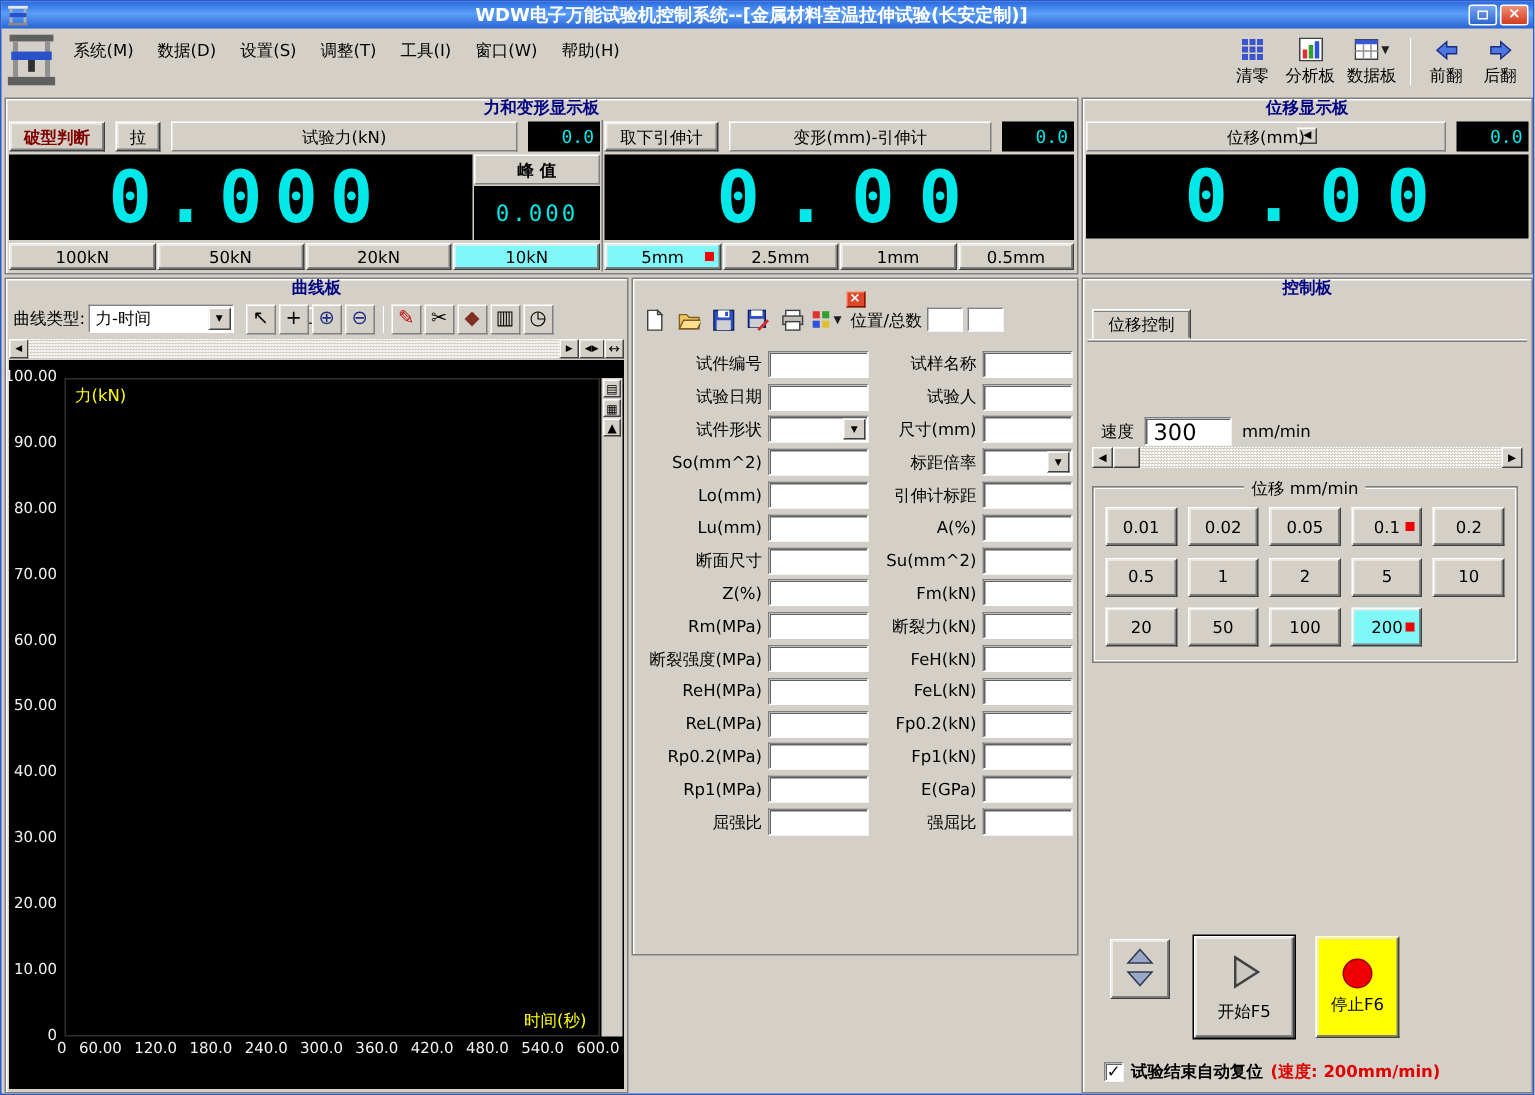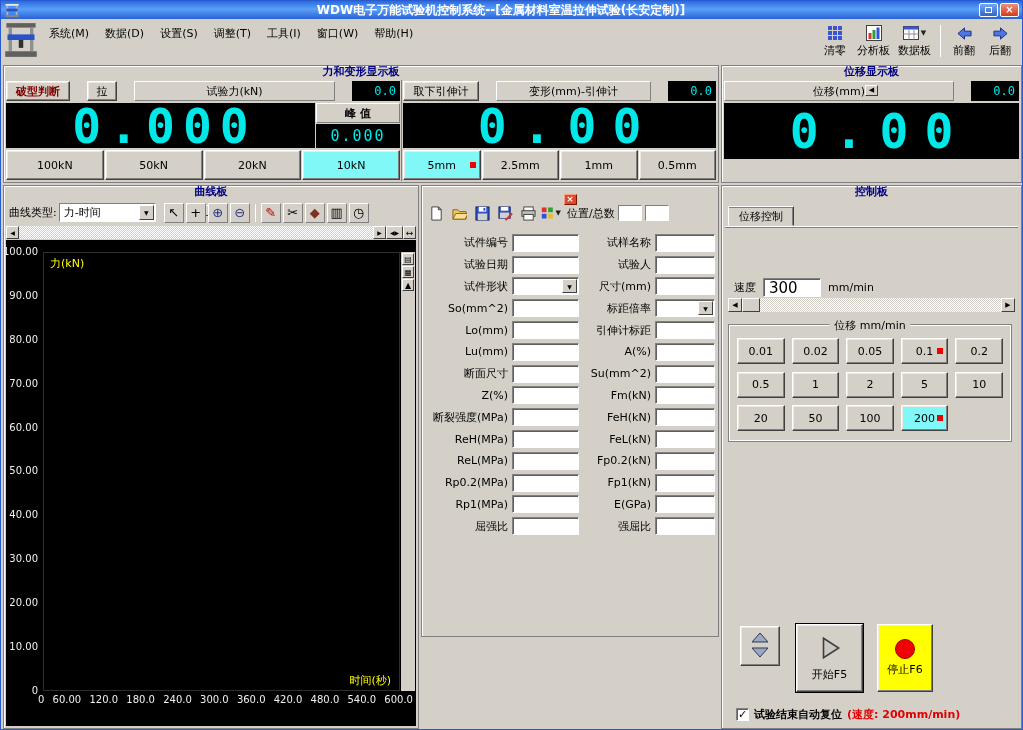--- a/index.html
+++ b/index.html
@@ -48,35 +48,35 @@
   .raised{background:#d4d0c8;border:1px solid;border-color:#fff #404040 #404040 #fff;
     box-shadow:inset -1px -1px 0 #808080,inset 1px 1px 0 #ece9e2;}
   .flatlbl{border:1px solid;border-color:#fff #808080 #808080 #fff;}
 
   
   #force-panel{left:2px;top:64px;width:716px;height:118px;}
   .fp-body{position:absolute;top:14px;left:1px;right:1px;bottom:1px;display:flex;}
   .fp-half{display:flex;flex-direction:column;}
   .fp-half.force{width:397px;border-right:1px solid #808080;}
   .fp-half.deform{flex:1;}
-  .fp-row1{height:22px;display:flex;gap:17px;padding:1px;}
+  .fp-row1{height:22px;display:flex;gap:7px;padding:1px;}
   .hbtn{display:flex;align-items:center;justify-content:center;cursor:default;white-space:nowrap;}
   .lblbox{flex:1;display:flex;align-items:center;justify-content:center;}
   .smallv{width:48px;background:#000;color:#00e8e8;display:flex;align-items:center;justify-content:flex-end;
     padding-right:4px;font-family:"DejaVu Sans Mono",monospace;font-size:12px;}
   .lcd-row{flex:1;display:flex;padding:1px;gap:1px;min-height:0;}
   .lcd{background:#000;color:#00e8e8;font-family:"DejaVu Sans Mono",monospace;
     display:flex;align-items:center;justify-content:center;flex:1;font-weight:bold;}
   .lcd.big{font-size:48px;letter-spacing:8px;padding-left:8px;}
   .lcd.wide{font-size:48px;letter-spacing:16px;padding-left:16px;}
   .peak{width:84px;display:flex;flex-direction:column;gap:1px;}
   .peak-l{height:20px;display:flex;align-items:center;justify-content:center;font-weight:bold;}
   .peak-v{flex:1;background:#000;color:#00e8e8;font-family:"DejaVu Sans Mono",monospace;
     font-size:15px;letter-spacing:2px;display:flex;align-items:center;justify-content:center;}
-  .range-row{height:32px;display:flex;gap:1px;padding:1px;}
+  .range-row{height:20px;display:flex;gap:1px;padding:1px;}
   .range-btn{flex:1;position:relative;display:flex;align-items:center;justify-content:center;
     background:#d4d0c8;border:1px solid;border-color:#fff #404040 #404040 #fff;
     box-shadow:inset -1px -1px 0 #808080,inset 1px 1px 0 #ece9e2;cursor:default;font-size:11px;}
   .range-btn.sel{background:#80f8f8;}
   .dot{position:absolute;right:4px;top:50%;transform:translateY(-50%);width:6px;height:6px;background:#f00000;}
 
   
   #disp-panel{left:720px;top:64px;width:301px;height:118px;}
   .dp-body{position:absolute;top:14px;left:1px;right:1px;bottom:1px;display:flex;flex-direction:column;text-align:right;}
   .dp-lcd{height:58px;display:flex;padding:1px;}
@@ -530,20 +530,26 @@
           <div class="f-label r">Su(mm^2)</div>
           <div class="f-input r"></div>
         </div>
         <div class="form-row">
           <div class="f-label l">Z(%)</div>
           <div class="f-input l"></div>
           <div class="f-label r">Fm(kN)</div>
           <div class="f-input r"></div>
         </div>
         <div class="form-row">
+          <div class="f-label l">Rm(MPa)</div>
+          <div class="f-input l"></div>
+          <div class="f-label r">断裂力(kN)</div>
+          <div class="f-input r"></div>
+        </div>
+        <div class="form-row">
           <div class="f-label l">断裂强度(MPa)</div>
           <div class="f-input l"></div>
           <div class="f-label r">FeH(kN)</div>
           <div class="f-input r"></div>
         </div>
         <div class="form-row">
           <div class="f-label l">ReH(MPa)</div>
           <div class="f-input l"></div>
           <div class="f-label r">FeL(kN)</div>
           <div class="f-input r"></div>

